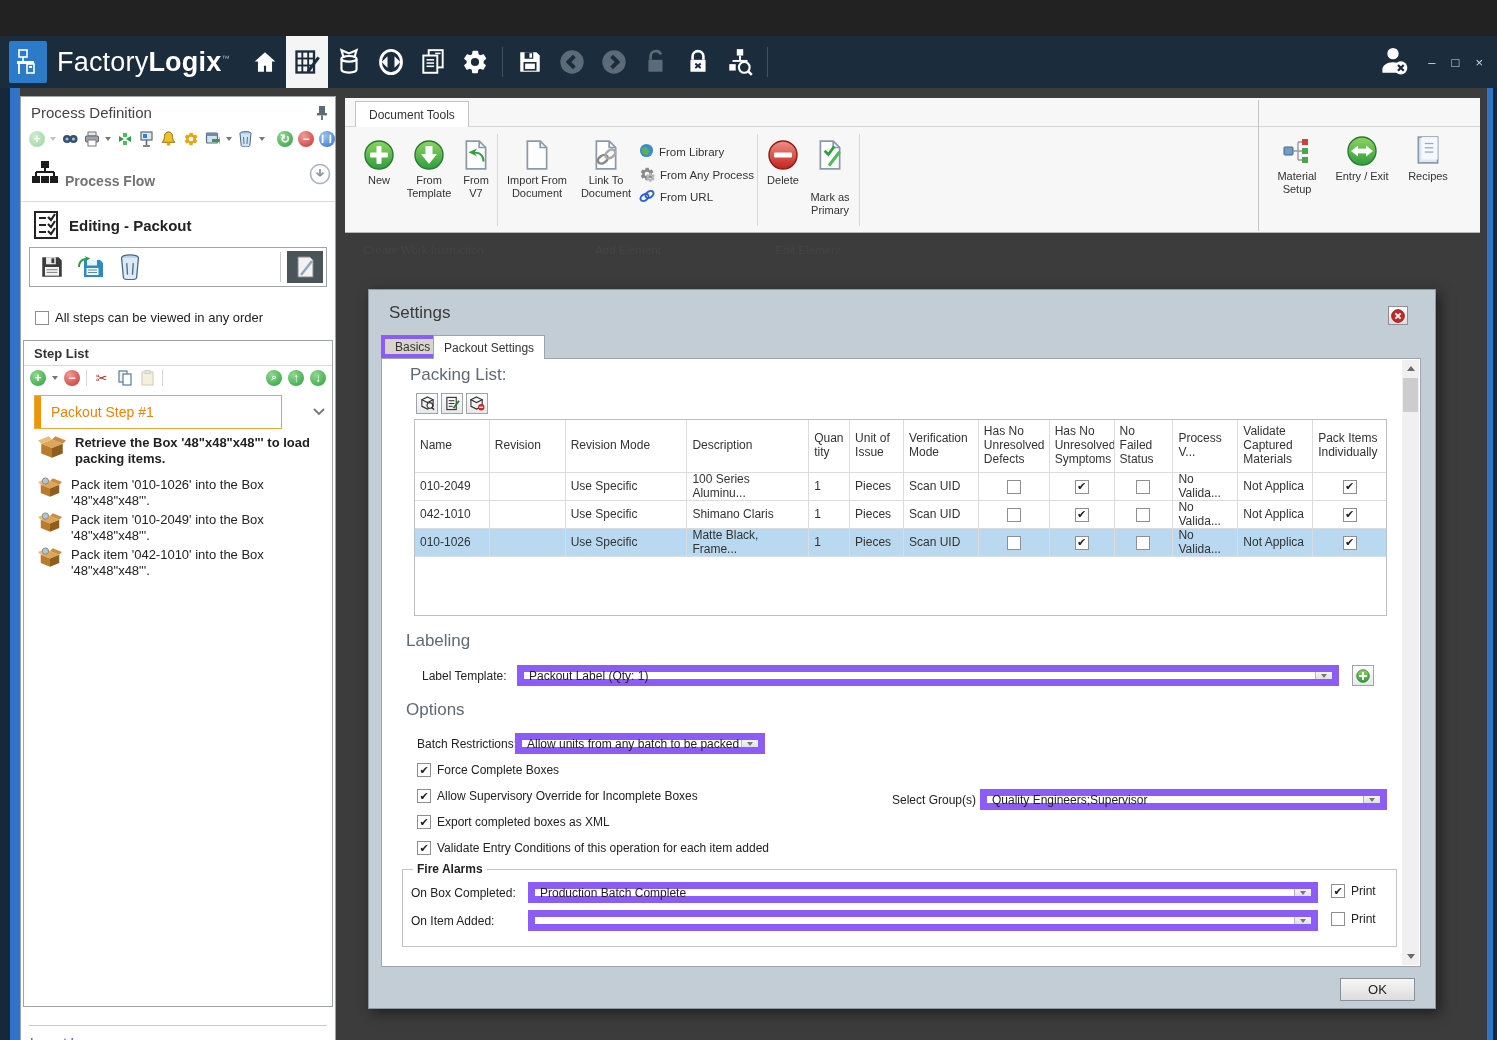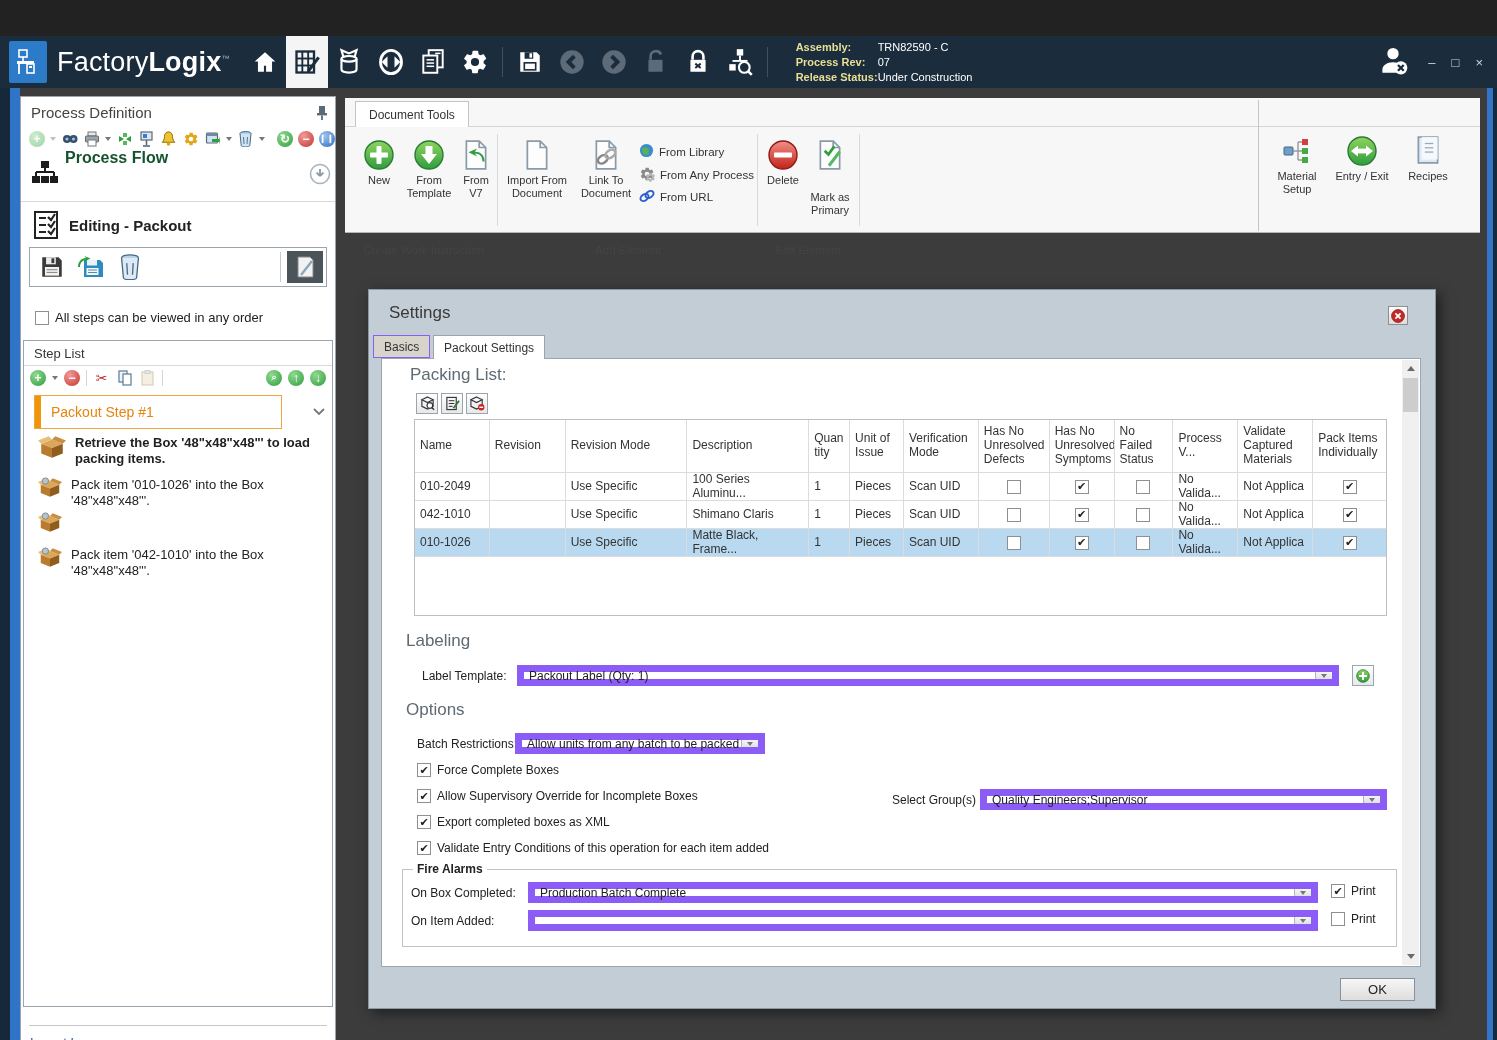--- a/index.html
+++ b/index.html
@@ -33,32 +33,32 @@
   .lp-title{position:absolute;left:10px;top:7px;font-size:15px;color:#444;}
   .ico16{width:17px;height:17px;display:inline-flex;align-items:center;justify-content:center;}
   .lp-toolbar{position:absolute;left:8px;top:33px;display:flex;align-items:center;gap:5px;}
   .caret{width:0;height:0;border-left:3px solid transparent;border-right:3px solid transparent;border-top:4px solid #777;}
   .cico{border-radius:50%;display:inline-flex;align-items:center;justify-content:center;color:#fff;font-weight:bold;}
   .c17{width:16px;height:16px;font-size:12px;}
   .green{background:radial-gradient(circle at 35% 30%,#8fd98f,#2f9e3f);}
   .red{background:radial-gradient(circle at 35% 30%,#f29a9a,#c4342a);}
   .blue{background:radial-gradient(circle at 35% 30%,#9ec2ef,#2f6fc0);}
   .fade{opacity:.45;}
-  .pf-label{position:absolute;left:44px;top:52px;font-size:16px;font-weight:bold;color:#14532d;}
+  .pf-label{position:absolute;left:44px;top:76px;font-size:14px;font-weight:bold;color:#737373;}
   .hline{position:absolute;height:1px;background:#d9d9d9;}
   .edit-label{position:absolute;left:48px;top:120px;font-size:15px;font-weight:bold;color:#222;}
   .edit-toolbar{position:absolute;left:8px;top:150px;width:298px;height:40px;border:1px solid #9aa5ad;box-sizing:border-box;display:flex;align-items:center;}
   .etb-btn{width:34px;height:32px;display:flex;align-items:center;justify-content:center;margin-left:5px;}
   .etb-sep{width:1px;height:30px;background:#c9c9c9;margin-left:auto;}
   .etb-dark{width:36px;height:32px;background:#4b5459;display:flex;align-items:center;justify-content:center;margin:0 3px 0 6px;}
   .cbrow{position:absolute;display:flex;align-items:center;gap:6px;font-size:13px;color:#222;}
   .cb{width:14px;height:14px;background:#fff;border:1px solid #8f8f8f;box-sizing:border-box;display:inline-flex;align-items:center;justify-content:center;flex:0 0 auto;}
   .cb.on::after{content:"✔";font-size:11px;color:#222;line-height:1;}
   .steplist{position:absolute;left:2px;top:243px;width:310px;height:667px;border:1px solid #9aa5ad;box-sizing:border-box;}
-  .sl-title{position:absolute;left:10px;top:5px;font-size:13px;color:#333;}
+  .sl-title{position:absolute;left:10px;top:5px;font-size:13px;color:#333;font-weight:bold;}
   .sl-toolbar{position:absolute;left:6px;top:28px;right:6px;display:flex;align-items:center;gap:6px;}
   .sl-toolbar .spacer{flex:1;}
   .sel-step{position:absolute;left:10px;top:54px;width:248px;height:34px;border:1px solid #eda53c;box-sizing:border-box;display:flex;align-items:center;}
   .sel-step .bar{width:6px;height:100%;background:#f0940a;}
   .sel-step .txt{margin-left:10px;font-size:14px;color:#e8830c;}
   .step-item{position:absolute;display:flex;gap:9px;font-size:13px;color:#222;line-height:16px;}
   .step-item.bold{font-weight:bold;}
   .importlog{position:absolute;left:9px;top:938px;font-size:13px;color:#2a51c8;text-decoration:underline;}
 
   
@@ -69,21 +69,21 @@
   .rbtn .ric{height:34px;display:flex;align-items:center;justify-content:center;margin-bottom:2px;}
   .rsmall{position:absolute;display:flex;align-items:center;gap:5px;font-size:11.5px;color:#333;white-space:nowrap;}
   .rgl{position:absolute;font-size:11.5px;color:#444;text-align:center;}
   .rsep{position:absolute;top:36px;height:92px;width:1px;background:#d9d9d9;}
 
   
   .dialog{position:absolute;left:368px;top:253px;width:1068px;height:720px;background:#c2cdd6;border:1px solid #8b98a3;box-sizing:border-box;box-shadow:4px 4px 12px rgba(0,0,0,.5);}
   .dlg-title{position:absolute;left:20px;top:13px;font-size:17px;color:#3a3a3a;}
   .dlg-close{position:absolute;left:1019px;top:16px;width:20px;height:19px;background:linear-gradient(#fdfdfd,#dcdcdc);border:1px solid #8f8f8f;box-sizing:border-box;display:flex;align-items:center;justify-content:center;}
   .tab{position:absolute;top:45px;height:23px;display:flex;align-items:center;padding:0 10px;font-size:12px;color:#333;box-sizing:border-box;}
-  .tab.inactive{left:4px;background:#d7d4cb;border:1px solid #8b5cf6;}
+  .tab.inactive{left:12px;background:#d7d4cb;border:4px solid #8b5cf6;}
   .tab.active{left:64px;background:#fff;border:1px solid #9aa5ad;border-bottom:none;height:24px;z-index:2;}
   .dlg-content{position:absolute;left:12px;top:68px;width:1040px;height:609px;background:#fff;border:1px solid #9aa5ad;box-sizing:border-box;}
   .sect{position:absolute;font-size:17px;color:#5f6a73;}
   .mini-btn{width:22px;height:21px;border:1px solid #9aa5ad;background:linear-gradient(#fefefe,#e8e8e8);display:inline-flex;align-items:center;justify-content:center;box-sizing:border-box;}
   .flabel{font-size:12px;color:#222;white-space:nowrap;}
   .combo{display:flex;align-items:center;background:#fff;border:7px solid #8b5cf6;height:21px;box-sizing:border-box;}
   .combo .val{flex:1;padding:0 5px;font-size:12px;color:#222;white-space:nowrap;overflow:hidden;}
   .combo .btn{width:17px;height:100%;background:linear-gradient(#f4f4f4,#dfe3e7);border-left:1px solid #b5b5b5;display:flex;align-items:center;justify-content:center;box-sizing:border-box;}
   .fieldset{position:absolute;border:1px solid #c3c3c3;box-sizing:border-box;}
   .fieldset .legend{position:absolute;left:10px;top:-8px;background:#fff;padding:0 4px;font-size:12px;font-weight:bold;color:#222;}
@@ -240,34 +240,20 @@
           <rect x="10" y="2" width="6" height="6" fill="#fff"></rect>
           <line x1="13" y1="8" x2="13" y2="13" stroke="#fff" stroke-width="1.8"></line>
           <line x1="6" y1="13" x2="20" y2="13" stroke="#fff" stroke-width="1.8"></line>
           <rect x="3" y="16" width="6" height="6" fill="#fff"></rect>
           <circle cx="17" cy="19" r="5" fill="none" stroke="#fff" stroke-width="2"></circle>
           <line x1="20.5" y1="22.5" x2="24" y2="26" stroke="#fff" stroke-width="2.4"></line>
         </svg>
     </div>
     <div class="tsep"></div>
 
-    <div class="asm">
-      <div class="row">
-          <span class="lab">Assembly:</span>
-          <span>TRN82590 - C</span>
-        </div>
-      <div class="row">
-          <span class="lab">Process Rev:</span>
-          <span>07</span>
-        </div>
-      <div class="row">
-          <span class="lab">Release Status:</span>
-          <span>Under Construction</span>
-        </div>
-    </div>
 
     <div class="usericon">
       <svg width="34" height="34" viewBox="0 0 26 26">
           <use href="#person" fill="#fff"></use>
           <circle cx="19" cy="19" r="5" fill="#fff"></circle>
           <path d="M16.8 16.8l4.4 4.4m0-4.4l-4.4 4.4" stroke="#1b2c3c" stroke-width="1.8"></path>
         </svg>
     </div>
     <div class="winctl">
       <span>–</span>
@@ -486,20 +472,21 @@
             <use href="#box"></use>
             <circle cx="8" cy="4" r="3.4" fill="#b8c4cc" stroke="#7a8a94" stroke-width="1"></circle>
           </svg>
         <span>Pack item '010-1026' into the Box '48"x48"x48"'.</span>
       </div>
       <div class="step-item" style="left:14px;top:171px;width:286px;">
         <svg width="24" height="21" viewBox="0 0 26 22" style="flex:0 0 auto">
             <use href="#box"></use>
             <circle cx="8" cy="4" r="3.4" fill="#b8c4cc" stroke="#7a8a94" stroke-width="1"></circle>
           </svg>
+        <span>Pack item '010-2049' into the Box '48"x48"x48"'.</span>
       </div>
       <div class="step-item" style="left:14px;top:206px;width:286px;">
         <svg width="24" height="21" viewBox="0 0 26 22" style="flex:0 0 auto">
             <use href="#box"></use>
             <circle cx="8" cy="4" r="3.4" fill="#b8c4cc" stroke="#7a8a94" stroke-width="1"></circle>
           </svg>
         <span>Pack item '042-1010' into the Box '48"x48"x48"'.</span>
       </div>
     </div>
 

